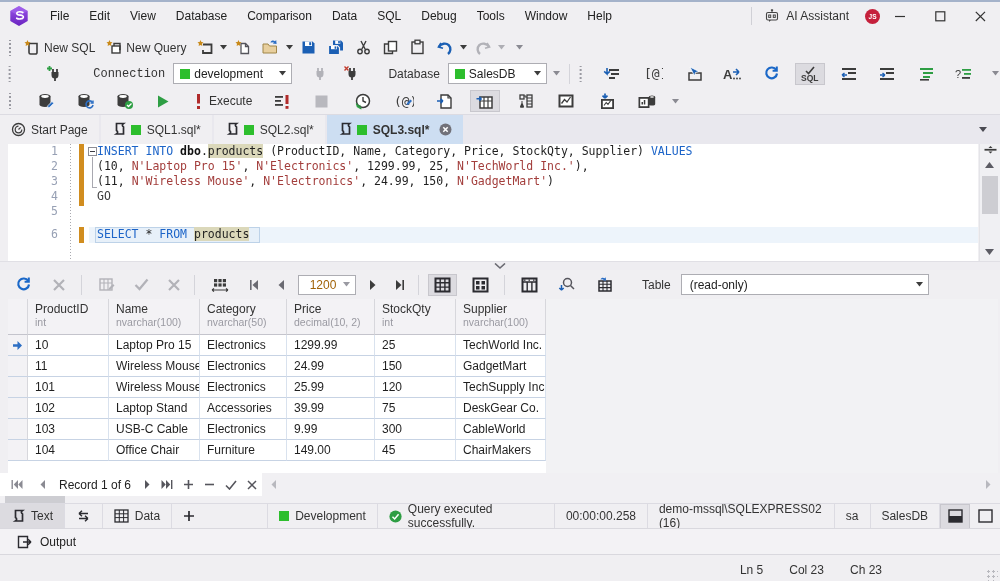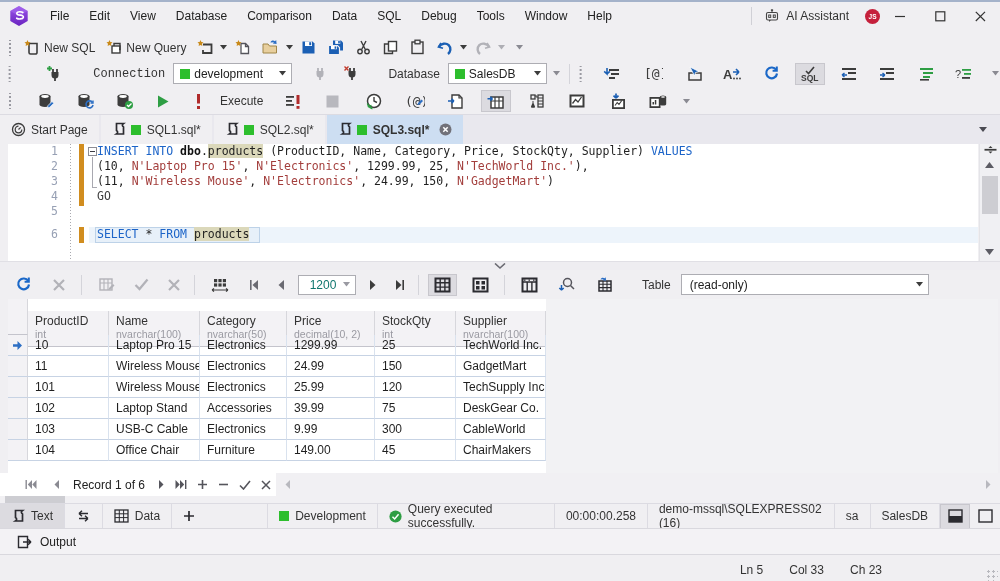--- a/index.html
+++ b/index.html
@@ -68,37 +68,37 @@
 #ed-split { position:absolute; left:2px; right:2px; top:2px; height:8px; }
 #ed-thumb { position:absolute; left:2px; right:2px; top:32px; height:38px; background:#cdcdd2; }
 
 
 #splitter { position:absolute; left:0; top:259px; width:1000px; height:9px; background:#eeedf1; border-top:1px solid #e0dfe5; }
 #splitter svg { position:absolute; left:493px; top:1px; }
 
 
 #rtoolbar { position:absolute; left:0; top:268px; width:1000px; height:29px; background:#f0eff2; display:flex; align-items:center; }
 .num-combo { background:#fff; border:1px solid #adadb3; height:20px; width:58px; display:flex; align-items:center; padding:0 4px; }
-.num-combo .cval { flex:1; text-align:center; color:#0f766e; }
+.num-combo .cval { flex:1; text-align:center; color:#a16207; }
 
 
 #grid { position:absolute; left:8px; top:297px; width:990px; height:174px; background:#fff; }
 #grid-gray-right { position:absolute; left:538px; right:0; top:0; bottom:0; background:#f2f2f4; }
-.gh { position:absolute; top:12px; height:36px; background:#f3f2f5; border-right:1px solid #d7d7dc; border-bottom:1px solid #c4c4cc; padding:3px 0 0 7px; }
+.gh { position:absolute; top:0; height:36px; background:#f3f2f5; border-right:1px solid #d7d7dc; border-bottom:1px solid #c4c4cc; padding:3px 0 0 7px; }
 .gh .cname { font-size:12px; color:#333; }
 .gh .ctype { font-size:10.5px; color:#9a9aa2; margin-top:0px; }
 #gh-rowsel { position:absolute; left:0; top:0; width:20px; height:36px; background:#f3f2f5; border-right:1px solid #d7d7dc; border-bottom:1px solid #c4c4cc; }
 .grow { position:absolute; height:21px; }
 .gc { position:absolute; top:0; height:21px; border-right:1px solid #d9e2ee; border-bottom:1px solid #c7d3e4; padding:3px 7px 0 7px; font-size:12px; color:#1f1f1f; white-space:nowrap; overflow:hidden; }
 .gc.num { }
 .rowsel { position:absolute; left:0; top:0; width:20px; height:21px; background:#f3f2f5; border-right:1px solid #d7d7dc; border-bottom:1px solid #c7d3e4; display:flex; align-items:center; justify-content:center; }
 
 
 #navrow { position:absolute; left:0; top:471px; width:1000px; height:23px; background:#fff; display:flex; align-items:center; }
-#nav-icons { display:flex; align-items:center; height:23px; padding-left:20px; }
+#nav-icons { display:flex; align-items:center; height:23px; padding-left:6px; }
 .navbtn { padding:0 5px; display:flex; align-items:center; }
 #nav-text { padding:0 8px; color:#222; font-size:12px; }
 #nav-track { flex:1; align-self:stretch; background:#f1f0f3; display:flex; align-items:center; justify-content:space-between; padding:0 4px; }
 #hscroll { position:absolute; left:0; top:494px; width:1000px; height:7px; background:#f1f0f3; }
 #hthumb { position:absolute; left:5px; top:0; width:60px; height:7px; background:#cdcdd2; }
 
 
 #statusrow { position:absolute; left:0; top:501px; width:1000px; height:25px; background:#f0eff2; border-top:1px solid #dcdbe2; display:flex; align-items:center; font-size:12px; }
 .st-sep { width:1px; height:25px; background:#dcdbe2; }
 .st-item { display:flex; align-items:center; gap:6px; padding:0 11px; height:25px; color:#333; }
@@ -445,21 +445,21 @@
         <ellipse cx="8" cy="4.5" rx="3.8" ry="1.4" fill="#fff"></ellipse>
         <circle cx="14" cy="13" r="4" fill="#2e9e44"></circle>
         <path d="M12 13 l1.5 1.5 L16.5 11.5" fill="none" stroke="#fff" stroke-width="1.3"></path>
       </svg>
     </div>
     <div class="tbtn" style="margin-left:12px;">
       <svg width="14" height="15" viewBox="0 0 14 15">
         <path d="M2 1.5 L12.5 7.5 L2 13.5 z" fill="#2e9e44"></path>
       </svg>
     </div>
-    <div class="tbtn" style="margin-left:16px; gap:19px;">
+    <div class="tbtn" style="margin-left:16px; gap:8px;">
       <svg width="5" height="15" viewBox="0 0 5 15">
         <rect x="1" y="0" width="3" height="9.5" fill="#b02b2b"></rect>
         <rect x="1" y="12" width="3" height="3" fill="#b02b2b"></rect>
       </svg>
       <span>Execute</span>
     </div>
     <div class="tbtn" style="margin-left:12px;">
       <svg width="17" height="15" viewBox="0 0 17 15">
         <rect x="1" y="2" width="8" height="1.8" fill="#3c3c3c"></rect>
         <rect x="1" y="6" width="6" height="1.8" fill="#3c3c3c"></rect>
@@ -977,19 +977,19 @@
     <svg width="16" height="14" viewBox="0 0 16 14">
       <path d="M1.5 1.5 h9 v11 h-9 z" fill="none" stroke="#2b2b30" stroke-width="1.4"></path>
       <path d="M6 7 h8 m0 0 l-3-2.8 m3 2.8 l-3 2.8" stroke="#2b2b30" stroke-width="1.4" fill="none"></path>
     </svg>
     <span>Output</span>
   </div>
 
   <div id="bottombar">
     <div id="bb-right">
       <span>Ln 5</span>
-      <span>Col 33</span>
+      <span>Col 23</span>
       <span>Ch 23</span>
     </div>
     <div id="bb-grip"></div>
   </div>
 
 </div>
 
 </body></html>

